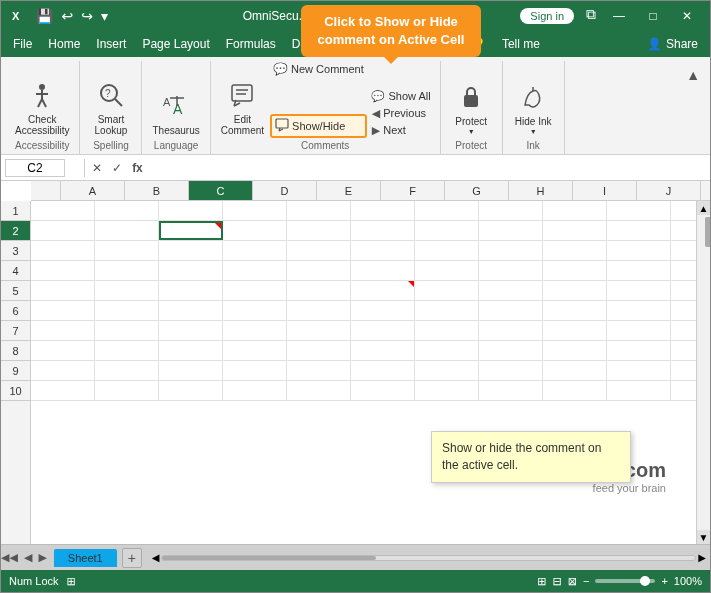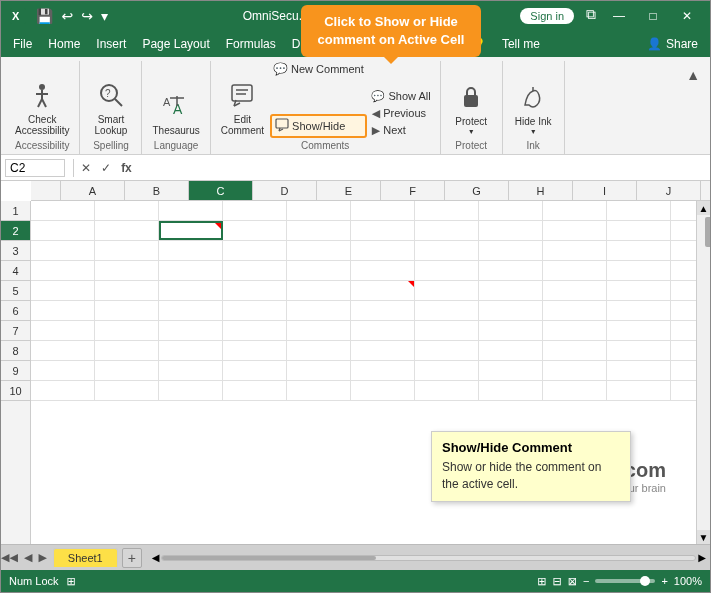--- a/index.html
+++ b/index.html
@@ -130,22 +130,22 @@
       border-bottom: 1px solid #ccc;
       padding: 0 4px;
       background: #fff;
       flex-shrink: 0;
     }
     .cell-name-box {
       width: 80px;
       border: 1px solid #ccc;
       font-size: 12px;
       padding: 1px 4px;
-      text-align: left;
-      margin-right: 4px;
+      text-align: center;
+      margin-right: 15px;
     }
     .formula-divider { width: 1px; height: 18px; background: #ccc; margin: 0 4px; }
     .formula-icons { display: flex; gap: 4px; margin-right: 4px; color: #555; font-size: 12px; }
     .formula-icon { cursor: pointer; padding: 1px 3px; }
     .formula-input { flex: 1; border: none; outline: none; font-size: 12px; }
 
     
     .sheet-area { display: flex; flex: 1; overflow: hidden; position: relative; }
     .col-header { width: 64px; border-right: 1px solid #ccc; text-align: center; font-size: 11px; color: #333; line-height: 20px; flex-shrink: 0; }
     .col-header.active { background: #217346; color: #fff; }
@@ -175,21 +175,21 @@
       font-size: 12px;
       width: 200px;
       z-index: 50;
       box-shadow: 2px 2px 5px rgba(0,0,0,0.2);
     }
     .tooltip-title { font-weight: bold; font-size: 13px; margin-bottom: 4px; color: #000; }
     .tooltip-desc { color: #333; line-height: 1.4; }
     .sheet-tab {
       padding: 3px 14px;
       font-size: 11px;
-      background: #fde047;
+      background: #0ea5e9;
       border: 1px solid #ccc;
       border-bottom: none;
       border-radius: 3px 3px 0 0;
       cursor: pointer;
       color: #333;
     }
     .tab-add-btn { width: 20px; height: 20px; background: #d6d6d6; border: 1px solid #aaa; border-radius: 2px; cursor: pointer; display: flex; align-items: center; justify-content: center; font-size: 14px; color: #555; margin-left: 4px; }
     .tab-scroll { display: flex; gap: 2px; margin-right: 6px; color: #555; font-size: 11px; cursor: pointer; }
 
     
@@ -592,21 +592,20 @@
           <div class="scroll-arrow">▲</div>
           <div style="flex:1; background:#e0e0e0; position:relative;">
             <div style="position:absolute; top:2px; left:1px; width:10px; height:30px; background:#aaa; border-radius:2px;"></div>
           </div>
           <div class="scroll-arrow">▼</div>
         </div>
       </div>
     </div>
 
     <div class="tooltip-box">
-      <div class="tooltip-title">Show/Hide Comment</div>
       <div class="tooltip-desc">Show or hide the comment on the active cell.</div>
     </div>
   </div>
 
   <div style="display:flex; align-items:center; background:#d0d0d0; height:26px; border-top:1px solid #bbb; flex-shrink:0;">
     <div class="tab-scroll">◀◀</div>
     <div class="tab-scroll">◀</div>
     <div class="tab-scroll">▶</div>
     <div class="sheet-tab">Sheet1</div>
     <div class="tab-add-btn">+</div>

